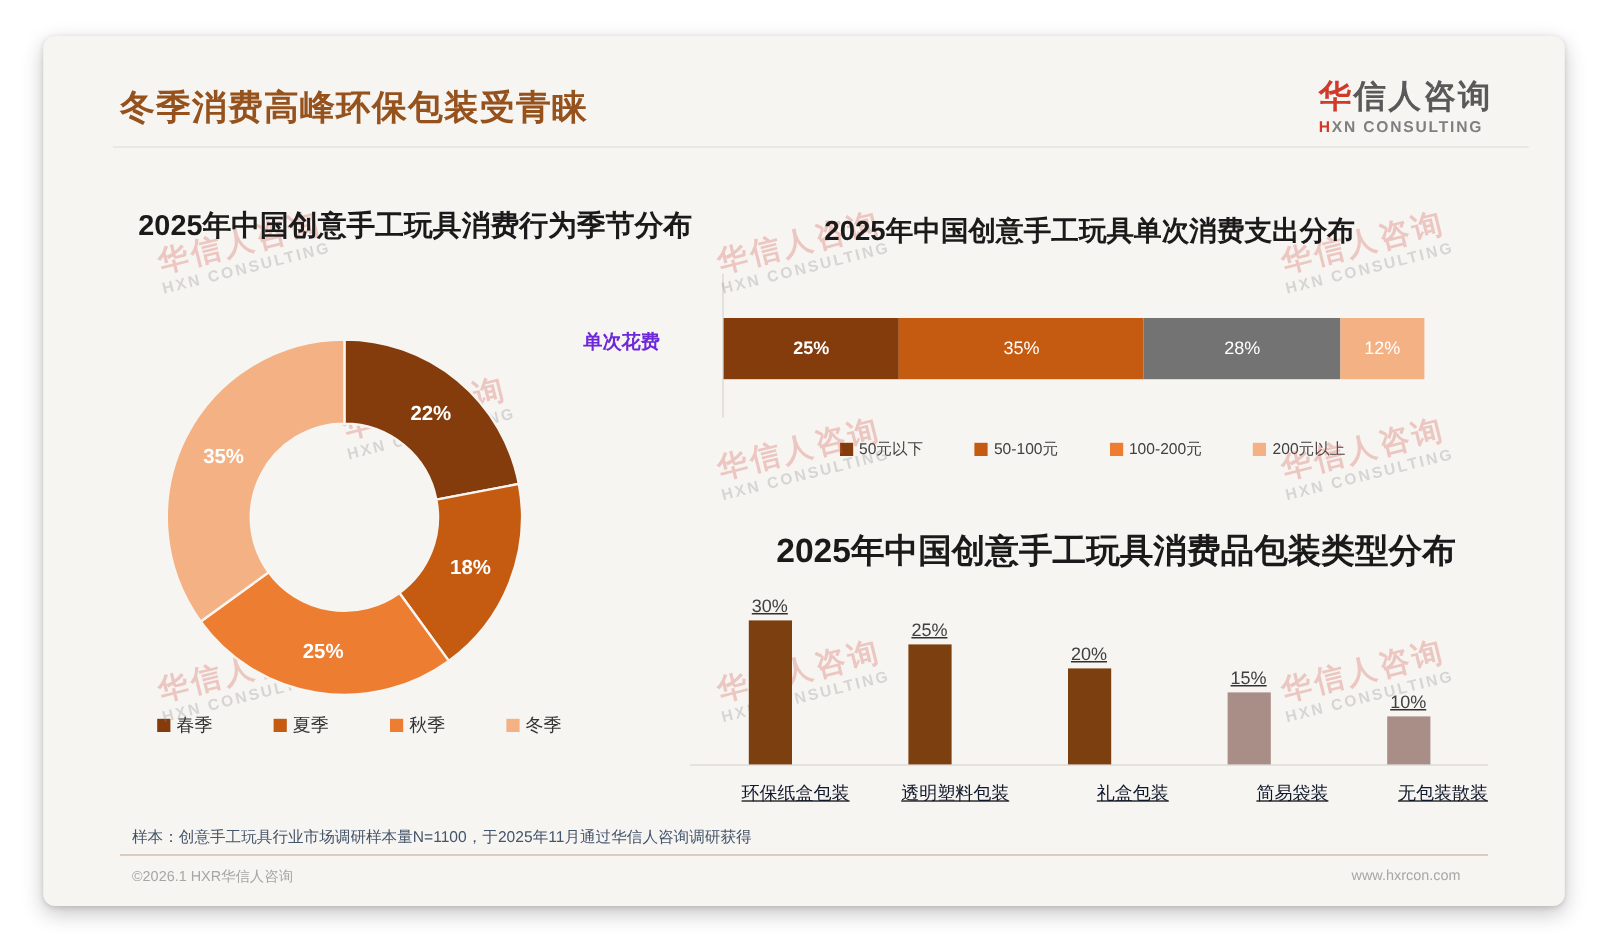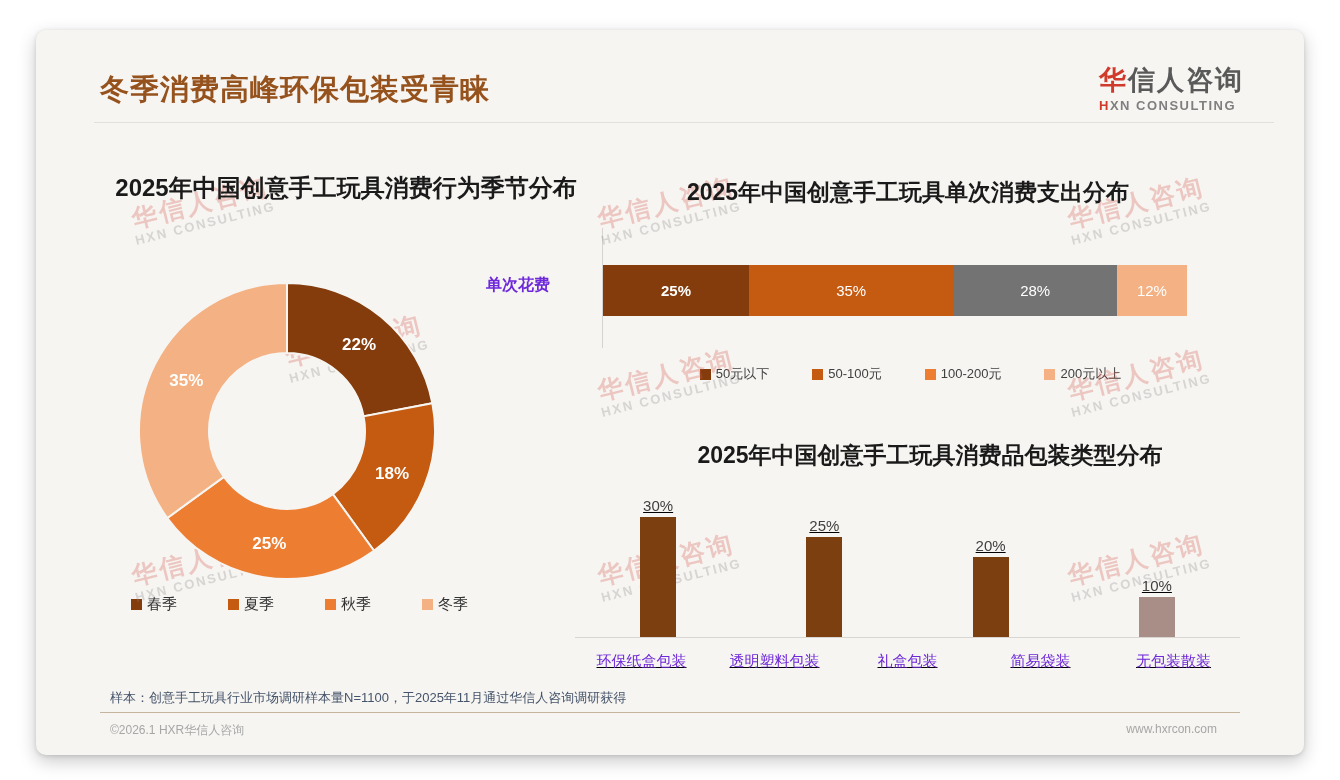--- a/index.html
+++ b/index.html
@@ -14,21 +14,21 @@
   .logo-cn{font-size:27px;font-weight:bold;color:#595959;letter-spacing:2px;line-height:1.1;}
   .logo-cn .accent{color:#D03A2B;}
   .logo-en{font-size:13px;font-weight:bold;color:#7F7F7F;letter-spacing:1.5px;margin-top:2px;}
   .logo-en .accent{color:#D03A2B;}
   .header-rule{position:absolute;left:58px;right:30px;top:92px;height:1px;background:#E2DFDC;}
 
   
   .chart-title{position:absolute;font-weight:bold;color:#1a1a1a;text-align:center;}
   .donut-title{left:20px;top:142px;width:580px;font-size:24px;}
   .stacked-title{left:582px;top:147px;width:580px;font-size:23px;}
-  .bars-title{left:582px;top:410px;width:624px;font-size:23px;}
+  .bars-title{left:582px;top:410px;width:624px;font-size:28px;}
 
   
   .donut-wrap{position:absolute;left:100px;top:250px;width:302px;height:302px;}
   .donut-label{font-size:17px;font-weight:bold;fill:#ffffff;font-family:"Liberation Sans","DejaVu Sans",sans-serif;}
 
   
   .legend-row{position:absolute;display:flex;justify-content:center;align-items:center;}
   .donut-legend{left:31px;top:565px;width:440px;gap:26px;font-size:15px;color:#333;}
   .stacked-legend{left:582px;top:335px;width:560px;gap:18px;font-size:13px;color:#404040;}
   .legend-item{display:inline-flex;align-items:center;gap:5px;white-space:nowrap;padding-left:25px;}
@@ -43,21 +43,21 @@
   .stack-label.bold{font-weight:bold;}
 
   
   .bar-area{position:absolute;left:539px;top:455px;width:665px;text-decoration:underline;}
   .bar-plot{display:flex;align-items:flex-end;height:152px;}
   .bar-col{flex:1;display:flex;flex-direction:column;align-items:center;justify-content:flex-end;}
   .bar-value{font-size:15px;color:#404040;margin-bottom:3px;}
   .bar-rect{width:36px;}
   .bar-axis{height:1px;background:#D8D5D2;width:100%;}
   .bar-cats{display:flex;margin-top:14px;}
-  .bar-cat{flex:1;text-align:center;font-size:15px;color:#6d28d9;}
+  .bar-cat{flex:1;text-align:right;font-size:15px;color:#0f172a;}
 
   
   .footnote{position:absolute;left:74px;top:659px;font-size:13px;color:#44546A;}
   .foot-rule{position:absolute;left:64px;right:64px;top:682px;height:1px;background:#C7B49E;}
   .footer-left{position:absolute;left:74px;top:692px;font-size:12px;color:#A6A6A6;}
   .footer-right{position:absolute;right:87px;top:692px;font-size:12px;color:#A6A6A6;text-align:center;}
 
   
   .wm{position:absolute;transform:rotate(-14deg);text-align:center;pointer-events:none;line-height:1.15;}
   .wm-cn{font-size:25px;font-weight:bold;color:rgba(213,92,84,0.30);letter-spacing:3px;}
@@ -194,20 +194,24 @@
           </div>
           <div class="bar-col">
             <div class="bar-value">25%</div>
             <div class="bar-rect" style="height: 100px; background: rgb(123, 63, 16);"></div>
           </div>
           <div class="bar-col">
             <div class="bar-value">20%</div>
             <div class="bar-rect" style="height: 80px; background: rgb(123, 63, 16);"></div>
           </div>
           <div class="bar-col">
+            <div class="bar-value">15%</div>
+            <div class="bar-rect" style="height: 60px; background: rgb(169, 142, 135);"></div>
+          </div>
+          <div class="bar-col">
             <div class="bar-value">10%</div>
             <div class="bar-rect" style="height: 40px; background: rgb(169, 142, 135);"></div>
           </div>
         </div>
       <div class="bar-axis"></div>
       <div class="bar-cats" id="bar-cats">
           <div class="bar-cat">环保纸盒包装</div>
           <div class="bar-cat">透明塑料包装</div>
           <div class="bar-cat">礼盒包装</div>
           <div class="bar-cat">简易袋装</div>

